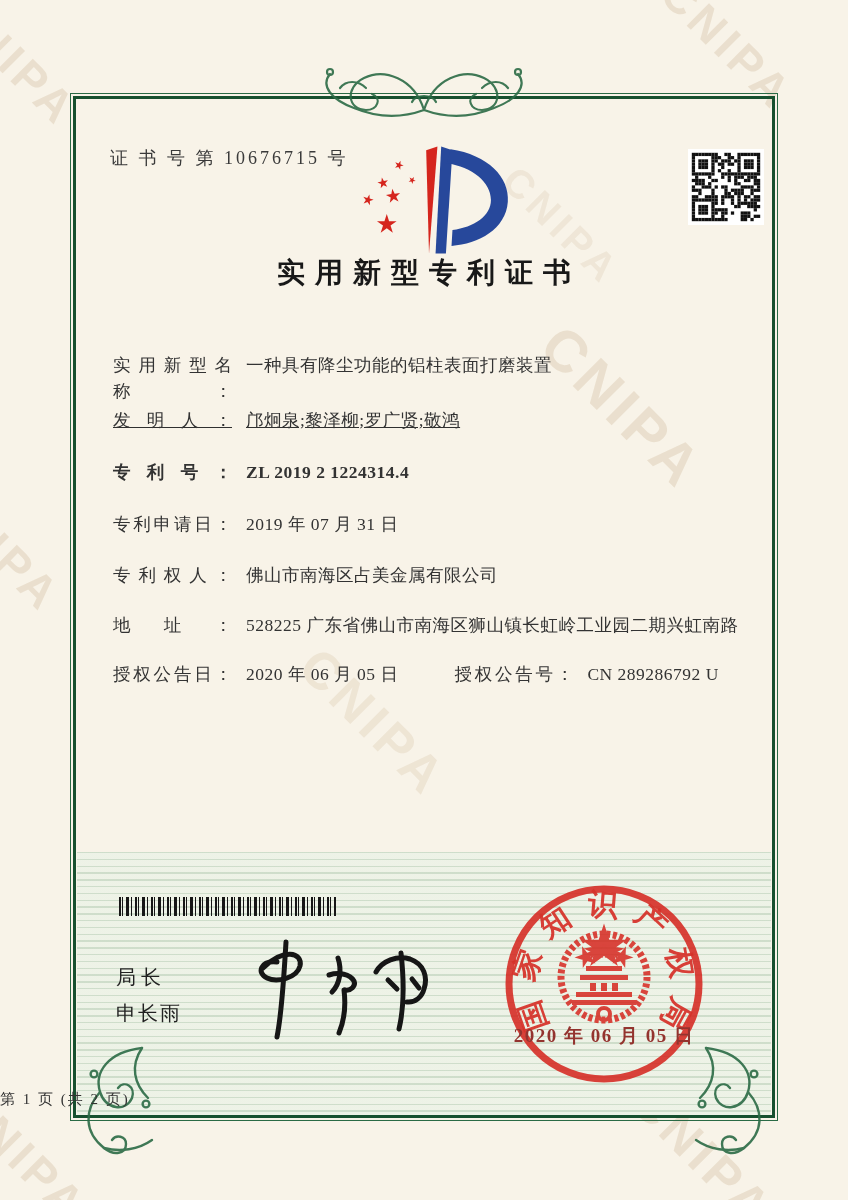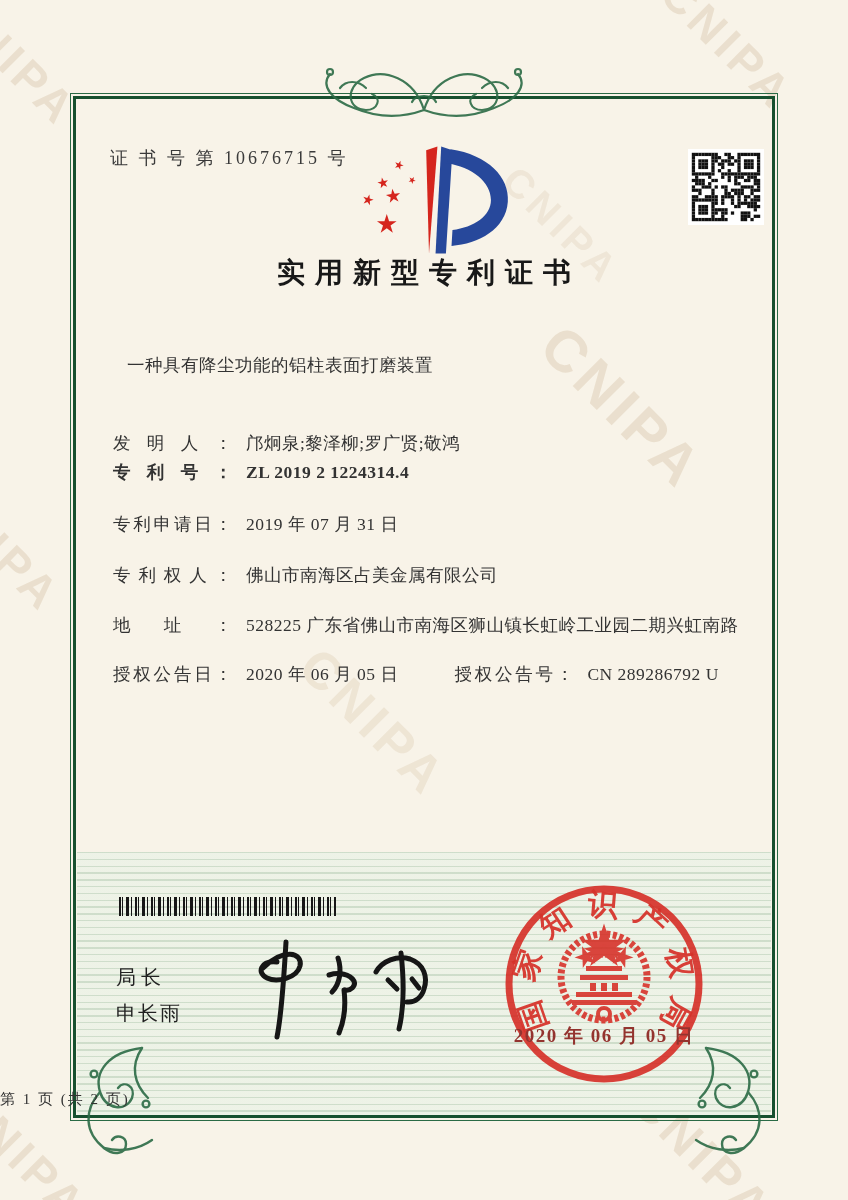--- a/index.html
+++ b/index.html
@@ -382,23 +382,24 @@
         <rect x="36.6" y="76.2" width="3.6" height="3.6" fill="#111"></rect>
         <rect x="40.2" y="76.2" width="3.6" height="3.6" fill="#111"></rect>
         <rect x="58.2" y="76.2" width="3.6" height="3.6" fill="#111"></rect>
         <rect x="61.8" y="76.2" width="3.6" height="3.6" fill="#111"></rect>
         <rect x="69.0" y="76.2" width="3.6" height="3.6" fill="#111"></rect>
       </svg>
 
     <div class="title">实用新型专利证书</div>
 
     <div class="row" style="top:352px;">
+      <span class="lab">实用新型名称：</span>
       <span class="val">一种具有降尘功能的铝柱表面打磨装置</span>
     </div>
-    <div class="row" style="top:430px;">
+    <div class="row" style="top:407px;text-decoration:underline;">
       <span class="lab">发明人：</span>
       <span class="val">邝炯泉;黎泽柳;罗广贤;敬鸿</span>
     </div>
     <div class="row" style="top:459px;font-weight:bold;">
       <span class="lab">专利号：</span>
       <span class="val">ZL 2019 2 1224314.4</span>
     </div>
     <div class="row" style="top:511px;">
       <span class="lab">专利申请日：</span>
       <span class="val">2019 年 07 月 31 日</span>

